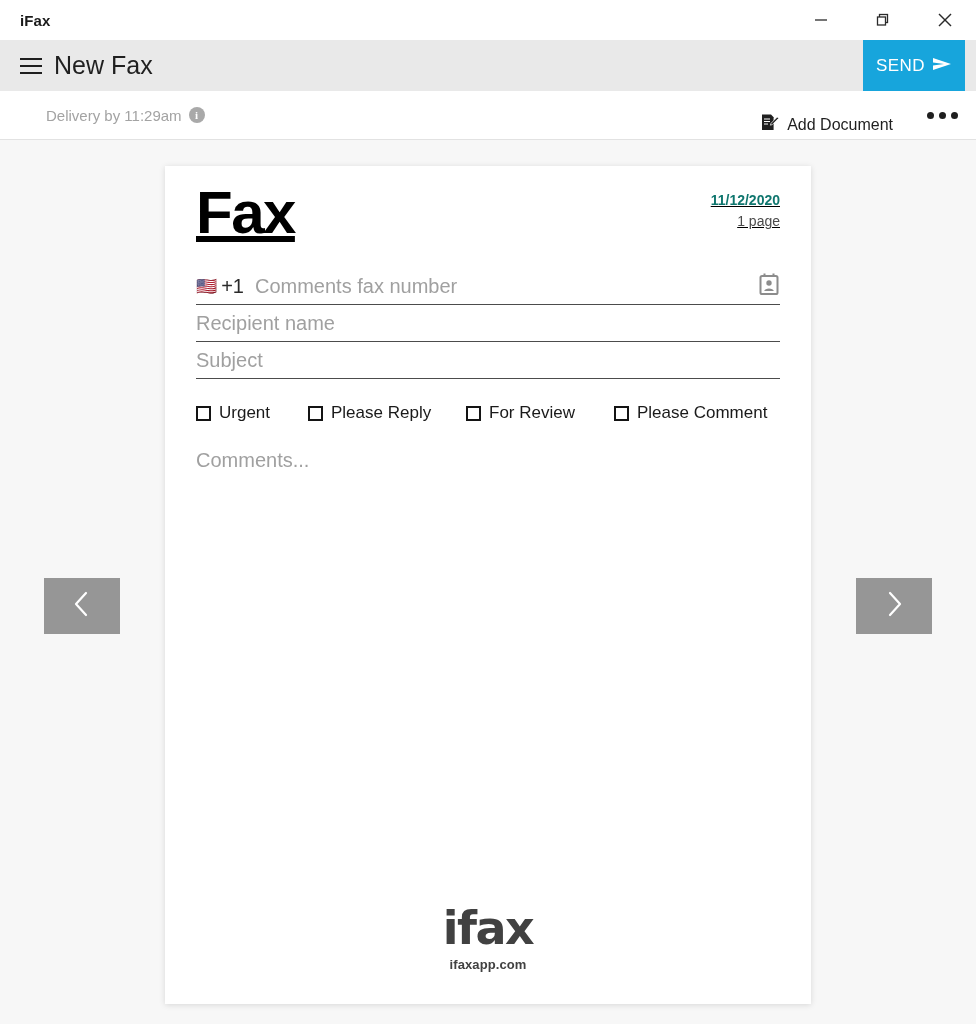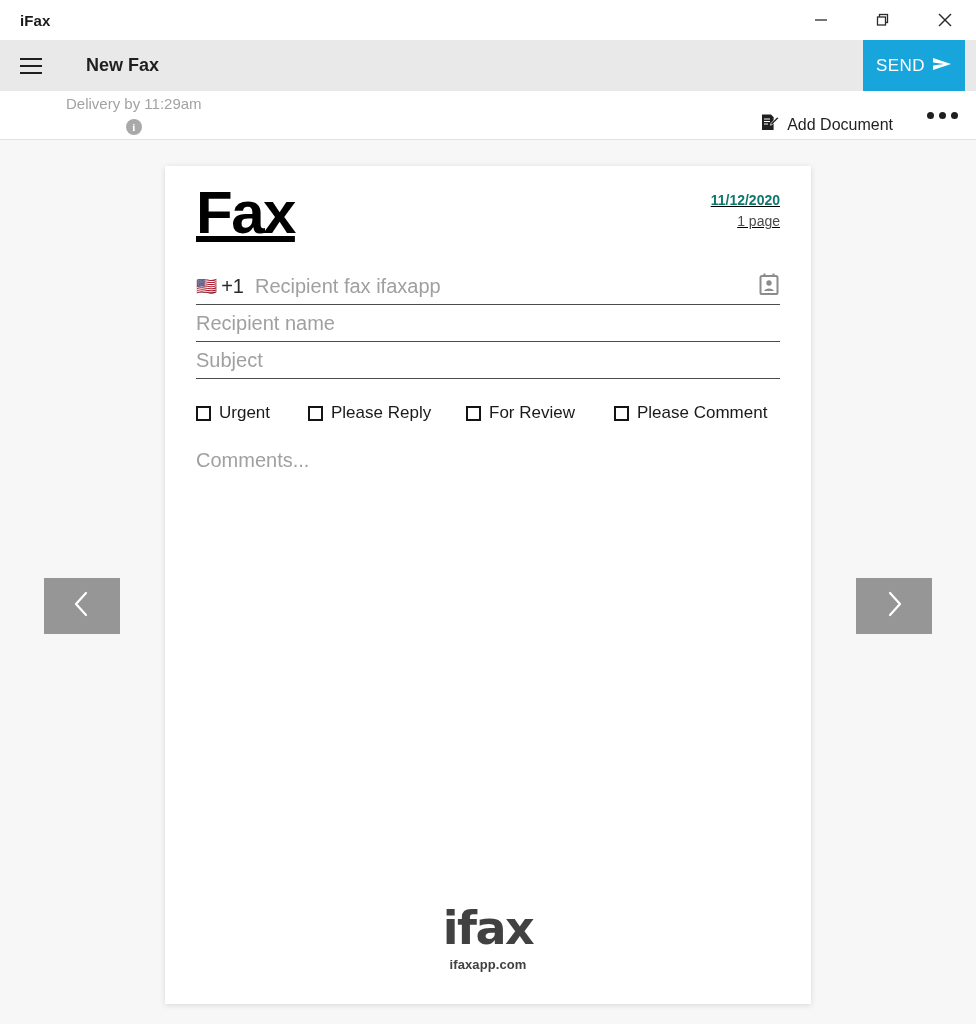--- a/index.html
+++ b/index.html
@@ -68,24 +68,24 @@
     flex-direction: column;
     justify-content: space-between;
   }
   .hamburger span {
     display: block;
     height: 2px;
     width: 100%;
     background: #1f1f1f;
   }
   .toolbar-title {
-    font-size: 18px;
+    font-size: 25px;
     color: #1f1f1f;
-    margin-left: 44px;
-    font-weight: bold;
+    margin-left: 12px;
+    font-weight: normal;
   }
   .send-button {
     position: absolute;
     right: 11px; top: 0;
     width: 102px;
     height: 51px;
     background: #17a5dc;
     display: flex;
     align-items: center;
     justify-content: center;
@@ -102,27 +102,26 @@
     position: absolute;
     top: 91px; left: 0;
     width: 976px;
     height: 48px;
     background: #ffffff;
     border-bottom: 1px solid #e2e2e2;
     display: flex;
     align-items: center;
   }
   .delivery {
-    margin-left: 66px;
+    margin-left: 46px;
     font-size: 15px;
     color: #a3a3a3;
     display: flex;
     align-items: center;
     gap: 7px;
-    flex-direction: column;
   }
   .info-icon {
     width: 16px; height: 16px;
     border-radius: 50%;
     background: #a9a9a9;
     color: #ffffff;
     font-size: 11px;
     font-weight: bold;
     font-family: "Liberation Serif", serif;
     display: flex;
@@ -393,21 +392,21 @@
       <div class="fax-title">Fax</div>
       <div class="fax-meta">
         <div class="date">11/12/2020</div>
         <div class="pages">1 page</div>
       </div>
     </div>
 
     <div class="field phone">
       <span class="flag">🇺🇸</span>
       <span class="ccode">+1</span>
-      <span class="placeholder">Recipient fax ifaxapp</span>
+      <span class="placeholder">Comments fax number</span>
       <span class="contact-icon">
         <svg width="22" height="24" viewBox="0 0 22 24">
           <rect x="5.5" y="0.5" width="2" height="3.5" fill="#8c8c8c"></rect>
           <rect x="14.5" y="0.5" width="2" height="3.5" fill="#8c8c8c"></rect>
           <rect x="2.5" y="3" width="17" height="18" rx="1.6" fill="none" stroke="#8c8c8c" stroke-width="2"></rect>
           <circle cx="11" cy="10" r="2.7" fill="#8c8c8c"></circle>
           <path d="M6.2 18 C6.7 14.6 15.3 14.6 15.8 18 Z" fill="#8c8c8c"></path>
         </svg>
       </span>
     </div>

